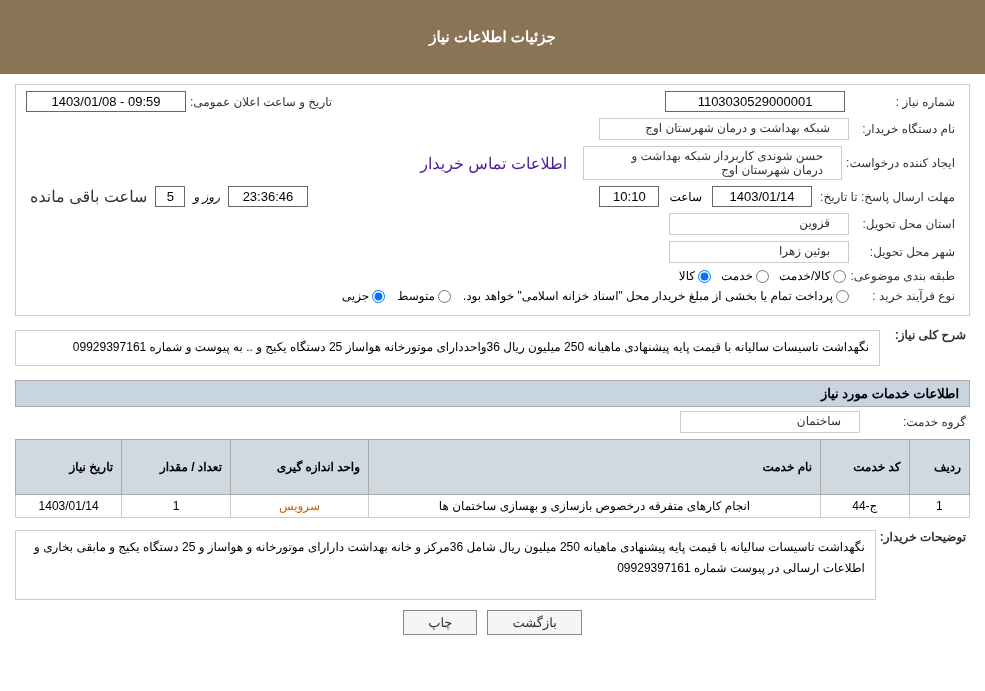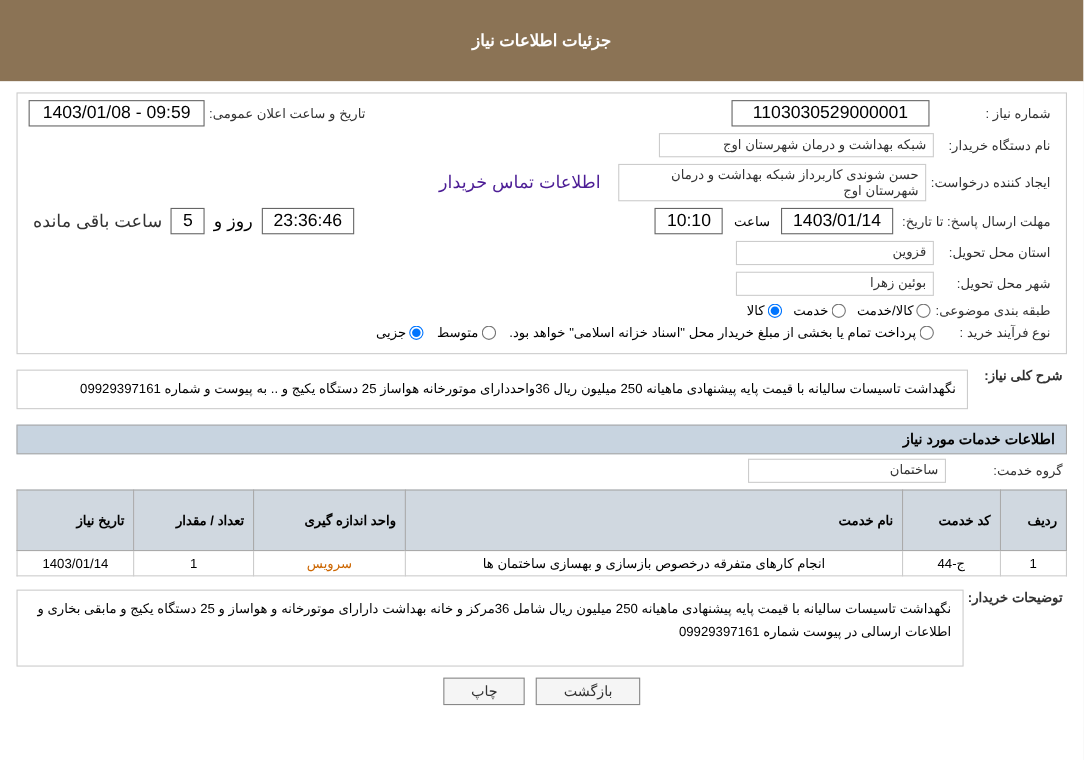--- a/index.html
+++ b/index.html
@@ -42,39 +42,39 @@
       color: #333;
       font-size: 12px;
       white-space: nowrap;
       padding: 0 4px;
       min-width: 110px;
       text-align: right;
     }
     .field-box {
       border: 1px solid #ccc;
       background: #fff;
-      padding: 2px 6px;
+      padding: 2px 18px;
       min-height: 22px;
       font-size: 12px;
       font-family: Tahoma, Arial, sans-serif;
       color: #333;
       direction: rtl;
     }
     .field-box.wide { width: 250px; }
     .field-box.mid { width: 180px; }
     .link-text {
       color: #4c1d95;
       cursor: pointer;
       font-size: 16px;
     }
     .date-number-box {
       border: 1px solid #666;
       padding: 2px 10px;
       background: #fff;
-      font-size: 16px;
+      font-size: 13px;
       text-align: center;
     }
     .radio-group {
       display: flex;
       align-items: center;
       gap: 10px;
     }
     .radio-item {
       display: flex;
       align-items: center;
@@ -175,35 +175,35 @@
         </div>
       </div>
 
       <div class="row">
         <span class="label">نام دستگاه خریدار:</span>
         <div class="field-box wide">شبکه بهداشت و درمان شهرستان اوج</div>
       </div>
 
       <div class="row">
         <span class="label">ایجاد کننده درخواست:</span>
-        <div class="field-box" style="width:280px;">حسن شوندی کاربرداز شبکه بهداشت و درمان شهرستان اوج</div>
+        <div class="field-box" style="width:259px;">حسن شوندی کاربرداز شبکه بهداشت و درمان شهرستان اوج</div>
         <span style="margin: 0 8px;"></span>
         <span class="link-text">اطلاعات تماس خریدار</span>
       </div>
 
       <div class="row" style="justify-content: space-between;">
         <div class="inline-flex">
           <span class="label" style="min-width:140px;">مهلت ارسال پاسخ: تا تاریخ:</span>
           <div class="date-number-box" style="min-width:100px;direction:ltr;">1403/01/14</div>
           <span style="margin:0 6px; font-size:12px;">ساعت</span>
           <div class="date-number-box" style="min-width:60px;direction:ltr;">10:10</div>
         </div>
         <div class="inline-flex">
           <div class="date-number-box" style="min-width:80px;direction:ltr;">23:36:46</div>
-          <span style="margin:0 4px;font-size:16px;">روز و</span>
+          <span style="margin:0 4px;font-size:12px;font-style:italic;">روز و</span>
           <div class="date-number-box" style="min-width:30px;">5</div>
           <span class="remaining-label" style="margin:0 4px;">ساعت باقی مانده</span>
         </div>
       </div>
 
       <div class="row">
         <span class="label">استان محل تحویل:</span>
         <div class="field-box mid">قزوین</div>
       </div>
 

